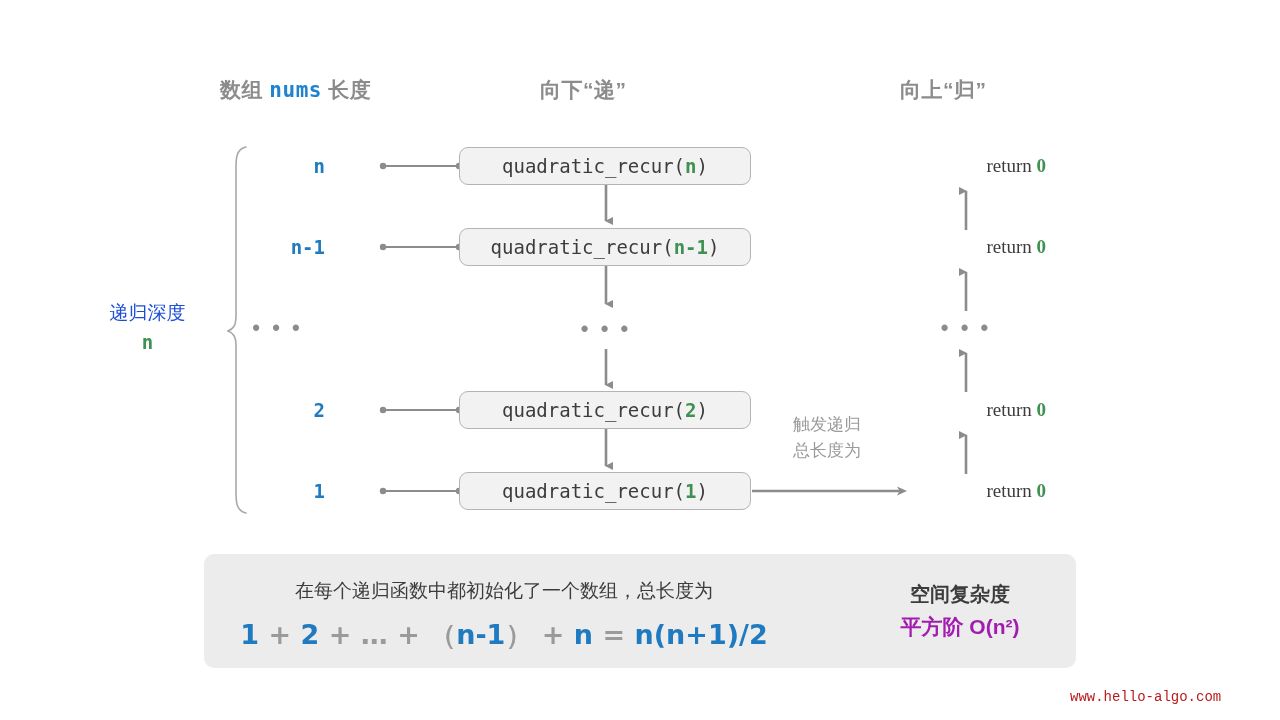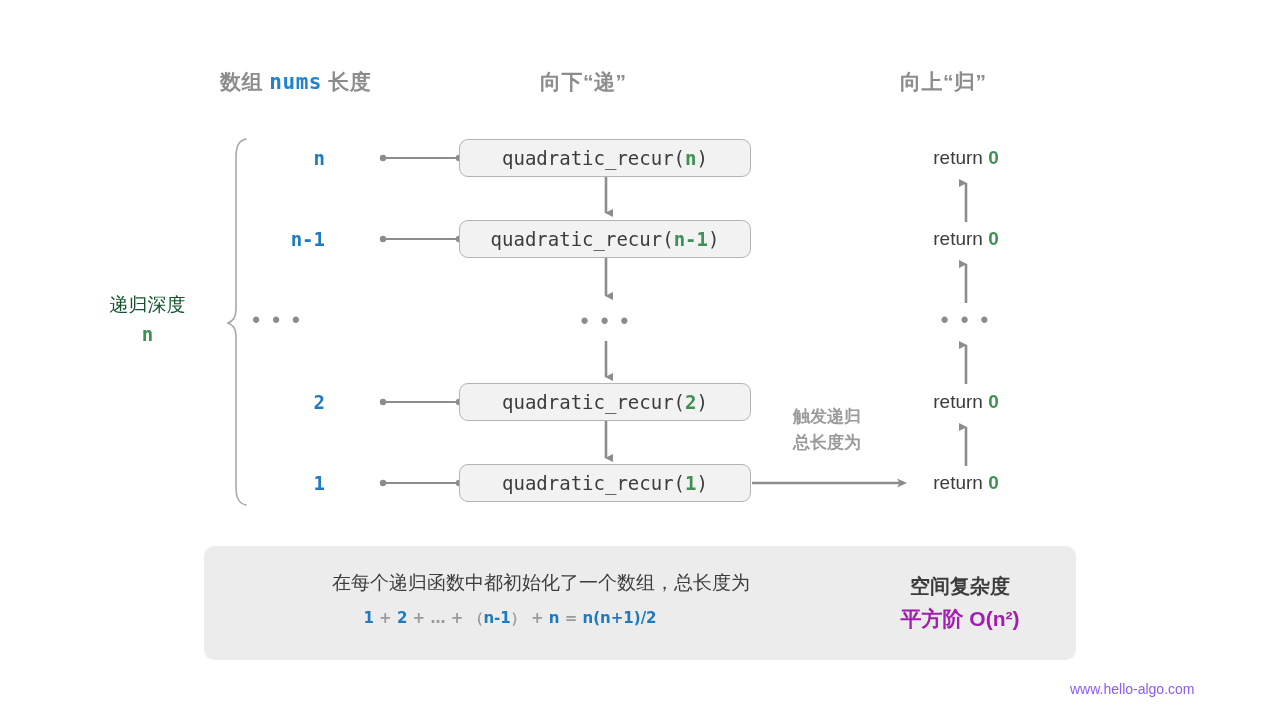--- a/index.html
+++ b/index.html
@@ -9,21 +9,21 @@
   body {
     width: 1280px;
     height: 720px;
     background: #ffffff;
     font-family: "Liberation Sans", "DejaVu Sans", sans-serif;
     overflow: hidden;
     position: relative;
   }
   .stage {
     position: absolute;
-    left: 0; top: 8px;
+    left: 0; top: 16px;
     width: 1280px;
     height: 612px;
   }
 
   
   .col-header {
     position: absolute;
     font-size: 21px;
     font-weight: bold;
     color: #8c8c8c;
@@ -34,21 +34,21 @@
 
   
   .depth-label {
     position: absolute;
     text-align: center;
     white-space: nowrap;
     line-height: 1.5;
   }
   .depth-label .depth-title {
     font-size: 19px;
-    color: #14532d;
+    color: #1d4ed8;
     display: block;
   }
   .depth-label .depth-n {
     font-size: 19px;
     font-weight: bold;
     color: #3f9153;
     font-family: "DejaVu Sans Mono", "Liberation Mono", monospace;
     display: block;
   }
 
@@ -85,33 +85,33 @@
     font-family: "DejaVu Sans Mono", "Liberation Mono", monospace;
     font-size: 19px;
     color: #3c3c3c;
     white-space: nowrap;
   }
   .fn-box .arg { color: #3f9153; font-weight: bold; }
 
   
   .ret-label {
     position: absolute;
-    font-family: Liberation Sans, sans-serif;
+    font-family: Liberation Serif, serif;
     font-size: 19px;
     color: #3c3c3c;
     white-space: nowrap;
-    text-align: center;
+    text-align: right;
   }
   .ret-label .zero { color: #3f9153; font-weight: bold; }
 
   
   .trigger-note {
     position: absolute;
     font-size: 17px;
-    font-weight: bold;
+    font-weight: normal;
     color: #9a9a9a;
     line-height: 1.55;
     text-align: center;
     white-space: nowrap;
   }
 
   
   .summary-panel {
     position: absolute;
     background: #ececec;
@@ -120,25 +120,24 @@
   .summary-text {
     position: absolute;
     text-align: center;
     white-space: nowrap;
   }
   .summary-line1 {
     font-size: 19px;
     color: #3c3c3c;
   }
   .summary-line2 {
-    font-size: 15px;
+    font-size: 27px;
     font-weight: bold;
     color: #9a9a9a;
     font-family: "DejaVu Sans", sans-serif;
-    padding-left: 6px;
   }
   .summary-line2 .b { color: #1f7ac0; }
   .complexity-block {
     position: absolute;
     text-align: center;
     white-space: nowrap;
     line-height: 1.6;
   }
   .complexity-title {
     display: block;
@@ -149,23 +148,23 @@
   .complexity-value {
     display: block;
     font-size: 21px;
     font-weight: bold;
     color: #a21caf;
   }
 
   
   .watermark {
     position: absolute;
-    font-family: Liberation Sans, sans-serif;
+    font-family: Liberation Mono, monospace;
     font-size: 14px;
-    color: #8b5cf6;
+    color: #b91c1c;
     white-space: nowrap;
   }
 
   svg.overlay {
     position: absolute;
     left: 0; top: 0;
     width: 1280px;
     height: 720px;
     pointer-events: none;
   }
@@ -292,21 +291,21 @@
   <div class="dots-gray" style="left:886px; top:299px; width:160px;">•&nbsp;•&nbsp;•</div>
   <div class="ret-label" style="left:886px; top:383px; width:160px;">
     <span>return </span><span class="zero">0</span>
   </div>
   <div class="ret-label" style="left:886px; top:464px; width:160px;">
     <span>return </span><span class="zero">0</span>
   </div>
 
   <div class="summary-panel" style="left:204px; top:538px; width:872px; height:114px;"></div>
 
-  <div class="summary-text summary-line1" style="left:204px; top:562px; width:600px;margin-left:37px;">在每个递归函数中都初始化了一个数组，总长度为</div>
+  <div class="summary-text summary-line1" style="left:204px; top:562px; width:600px;">在每个递归函数中都初始化了一个数组，总长度为</div>
 
   <div class="summary-text summary-line2" style="left:204px; top:601px; width:600px;">
     <span class="b">1</span>
     <span>+</span>
     <span class="b">2</span>
     <span>+</span>
     <span>…</span>
     <span>+</span>
     <span>（</span><span class="b">n-1</span><span>）</span>
     <span>+</span>

